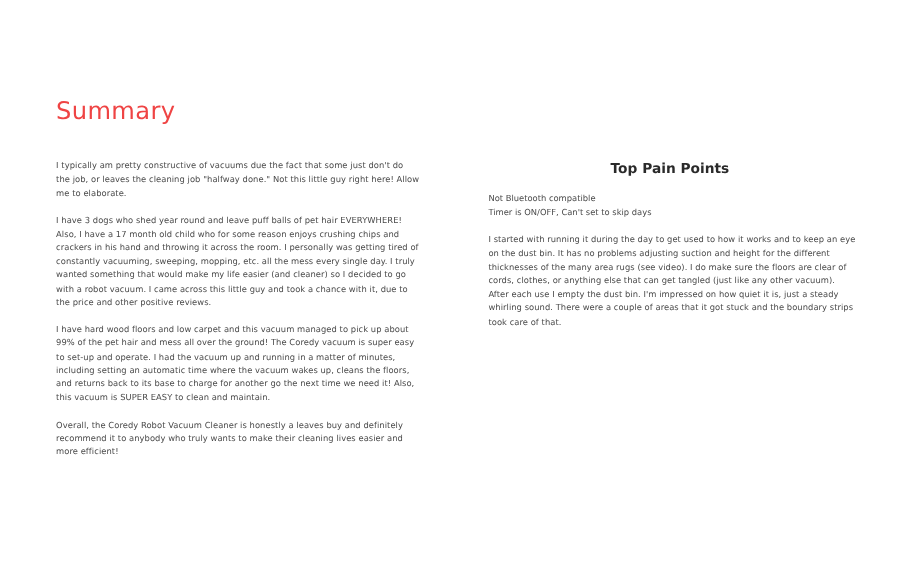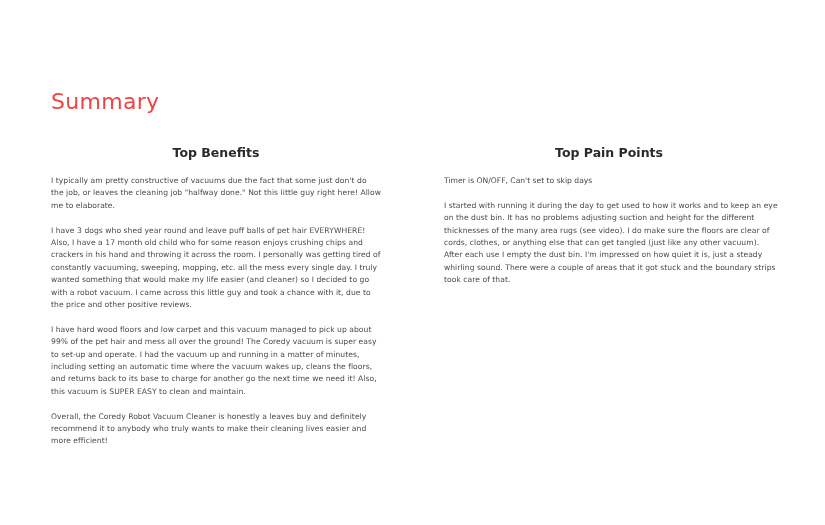--- a/index.html
+++ b/index.html
@@ -59,26 +59,26 @@
       line-height: 12.4px;
       color: #4a4a4a;
     }
   </style>
 </head>
 <body>
 
 <h1 class="page-title">Summary</h1>
 
 <section class="column col-left">
-  <h2 class="col-heading">Top Benefits</h2>
   <p class="para">I typically am pretty constructive of vacuums due the fact that some just don't do the job, or leaves the cleaning job "halfway done." Not this little guy right here! Allow me to elaborate.</p>
   <p class="para">I have 3 dogs who shed year round and leave puff balls of pet hair EVERYWHERE! Also, I have a 17 month old child who for some reason enjoys crushing chips and crackers in his hand and throwing it across the room. I personally was getting tired of constantly vacuuming, sweeping, mopping, etc. all the mess every single day. I truly wanted something that would make my life easier (and cleaner) so I decided to go with a robot vacuum. I came across this little guy and took a chance with it, due to the price and other positive reviews.</p>
   <p class="para">I have hard wood floors and low carpet and this vacuum managed to pick up about 99% of the pet hair and mess all over the ground! The Coredy vacuum is super easy to set-up and operate. I had the vacuum up and running in a matter of minutes, including setting an automatic time where the vacuum wakes up, cleans the floors, and returns back to its base to charge for another go the next time we need it! Also, this vacuum is SUPER EASY to clean and maintain.</p>
   <p class="para">Overall, the Coredy Robot Vacuum Cleaner is honestly a leaves buy and definitely recommend it to anybody who truly wants to make their cleaning lives easier and more efficient!</p>
 </section>
 
 <section class="column col-right">
   <h2 class="col-heading">Top Pain Points</h2>
   <ul class="pain-list">
+    <li>Not Bluetooth compatible</li>
     <li>Timer is ON/OFF, Can't set to skip days</li>
   </ul>
   <p class="para">I started with running it during the day to get used to how it works and to keep an eye on the dust bin. It has no problems adjusting suction and height for the different thicknesses of the many area rugs (see video). I do make sure the floors are clear of cords, clothes, or anything else that can get tangled (just like any other vacuum). After each use I empty the dust bin. I'm impressed on how quiet it is, just a steady whirling sound. There were a couple of areas that it got stuck and the boundary strips took care of that.</p>
 </section>
 
 </body></html>

